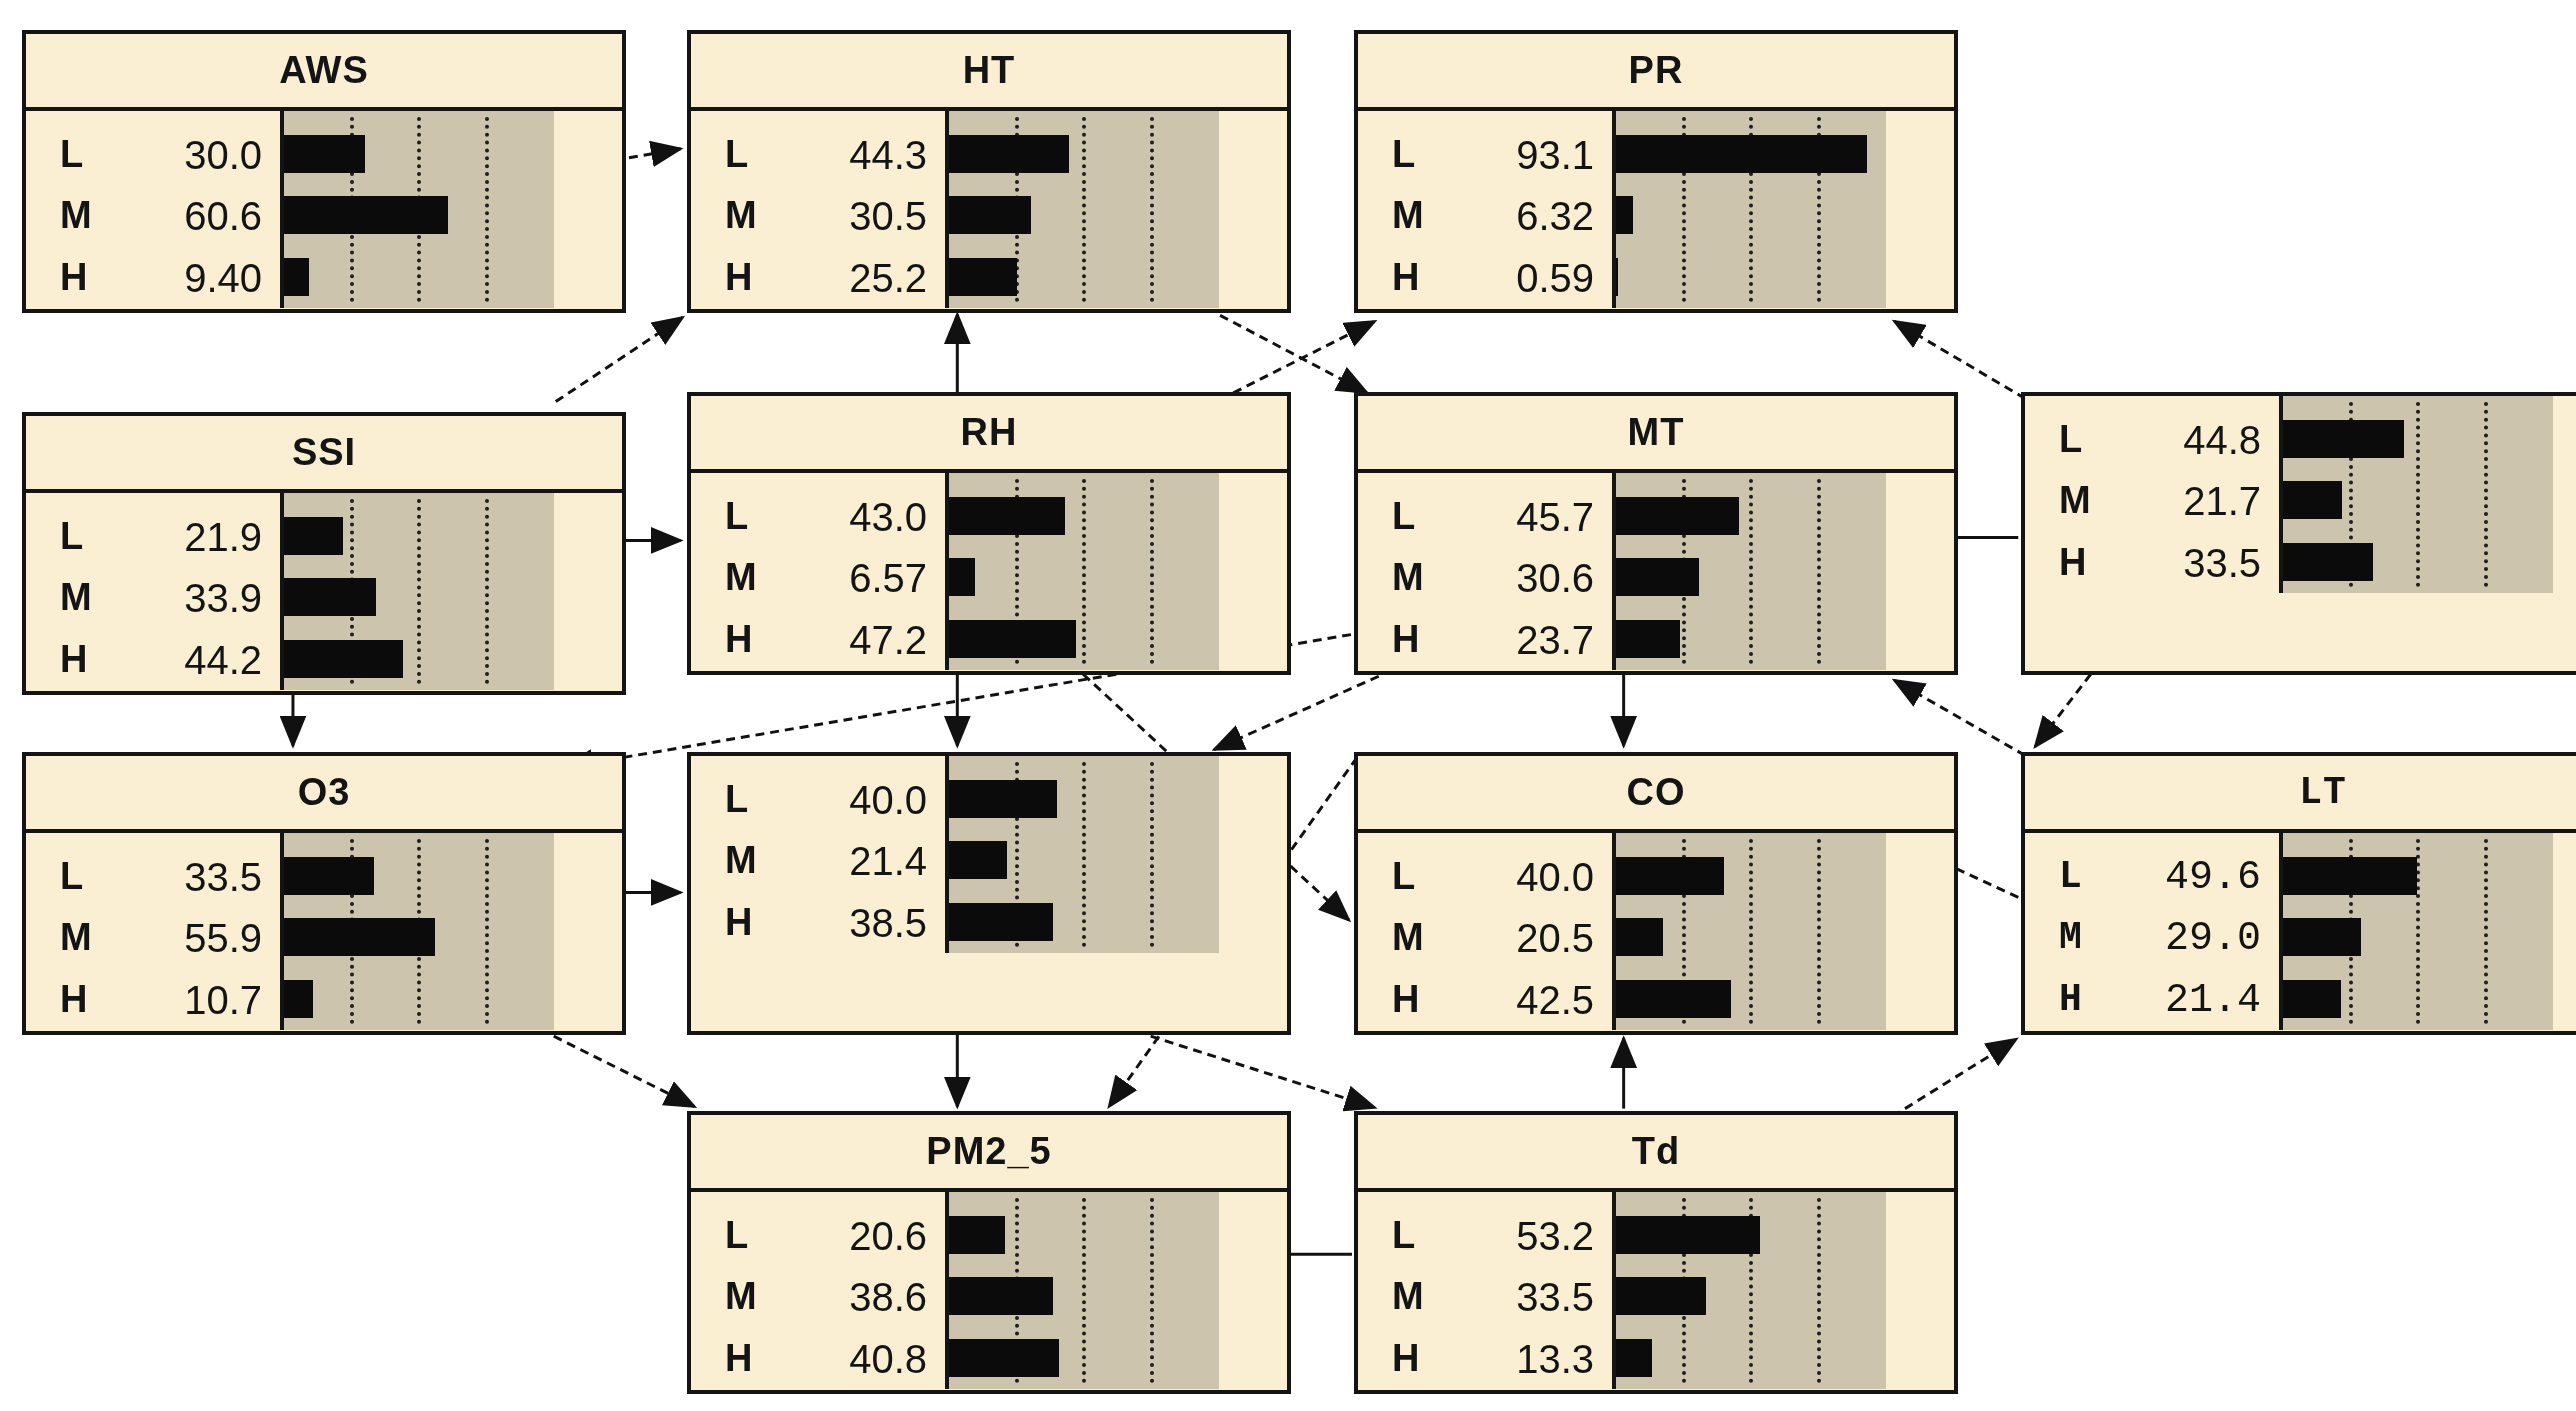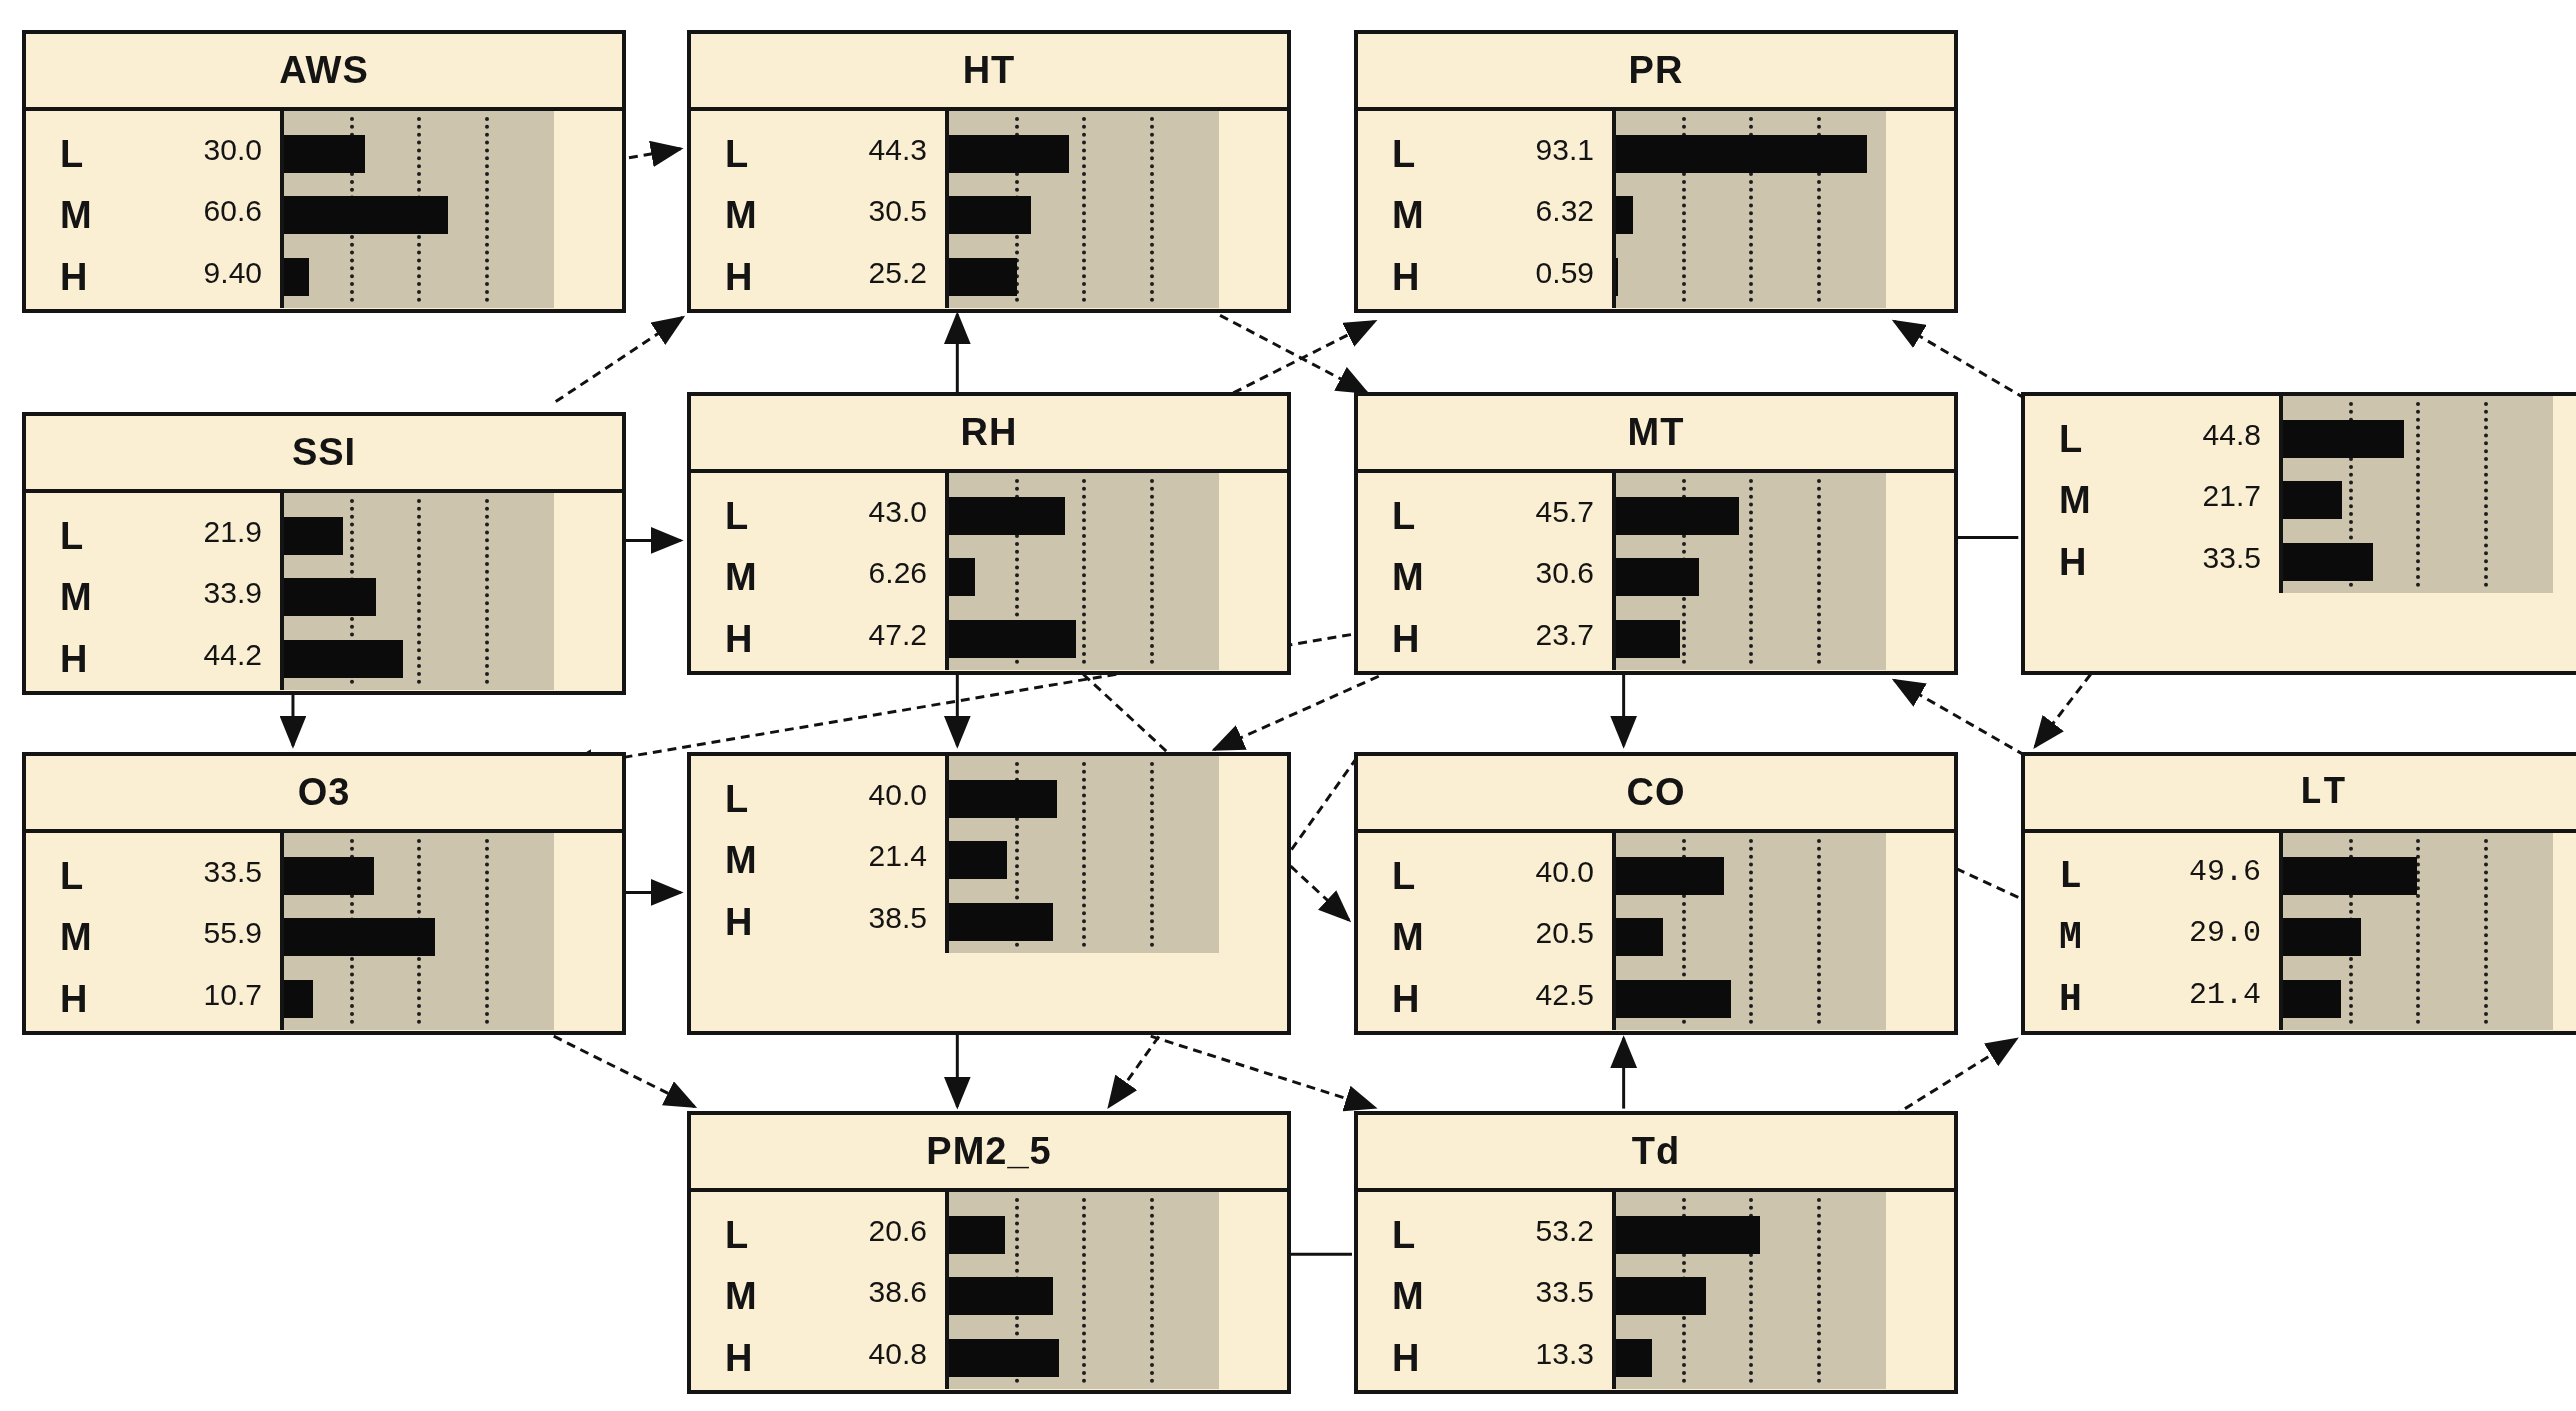--- a/index.html
+++ b/index.html
@@ -6,21 +6,21 @@
   #canvas{position:relative;width:2576px;height:1411px;background:#ffffff;overflow:hidden;
           font-family:"Liberation Sans",sans-serif;}
   #edge-layer{position:absolute;left:0;top:0;z-index:1;}
   .node{position:absolute;width:604px;height:283px;border:4px solid #141414;box-sizing:border-box;
         z-index:2;background:#FBEFD3;}
   .node-title{height:73px;line-height:73px;text-align:center;font-size:38px;font-weight:bold;
         color:#141414;border-bottom:4px solid #141414;background:#FBEFD3;letter-spacing:1px;}
   .node-body{position:relative;height:197px;background:#FBEFD3;}
   .state-row{position:absolute;left:0;height:61px;width:254px;}
   .state-label{position:absolute;left:34px;top:10px;font-size:38px;font-weight:600;color:#141414;}
-  .state-value{position:absolute;right:18px;top:10px;font-size:30px;color:#141414;}
+  .state-value{position:absolute;right:18px;top:10px;font-size:40px;color:#141414;}
   .bar-panel{position:absolute;left:254px;top:0;width:274px;height:197px;background:#CDC4AE;
         border-left:4px solid #141414;box-sizing:border-box;}
   .gridline{position:absolute;top:6px;bottom:6px;width:0;border-left:4px dotted #1d1d1d;}
   .bar{position:absolute;left:0;height:38px;background:#0b0b0b;}
 </style>
 </head>
 <body>
 
 <div id="canvas">
   <svg id="edge-layer" width="2576" height="1411" viewBox="0 0 2597 1423">
@@ -157,21 +157,21 @@
     </div>
     <div class="node" style="left: 687px; top: 392px;">
       <div class="node-title">RH</div>
       <div class="node-body">
         <div class="state-row" style="top: 12px;">
           <span class="state-label">L</span>
           <span class="state-value">43.0</span>
         </div>
         <div class="state-row" style="top: 73px;">
           <span class="state-label">M</span>
-          <span class="state-value">6.26</span>
+          <span class="state-value">6.57</span>
         </div>
         <div class="state-row" style="top: 135px;">
           <span class="state-label">H</span>
           <span class="state-value">47.2</span>
         </div>
         <div class="bar-panel">
           <div class="gridline" style="left: calc(25% - 2px);"></div>
           <div class="gridline" style="left: calc(50% - 2px);"></div>
           <div class="gridline" style="left: calc(75% - 2px);"></div>
           <div class="bar" style="top: 24px; width: 43%;"></div>

